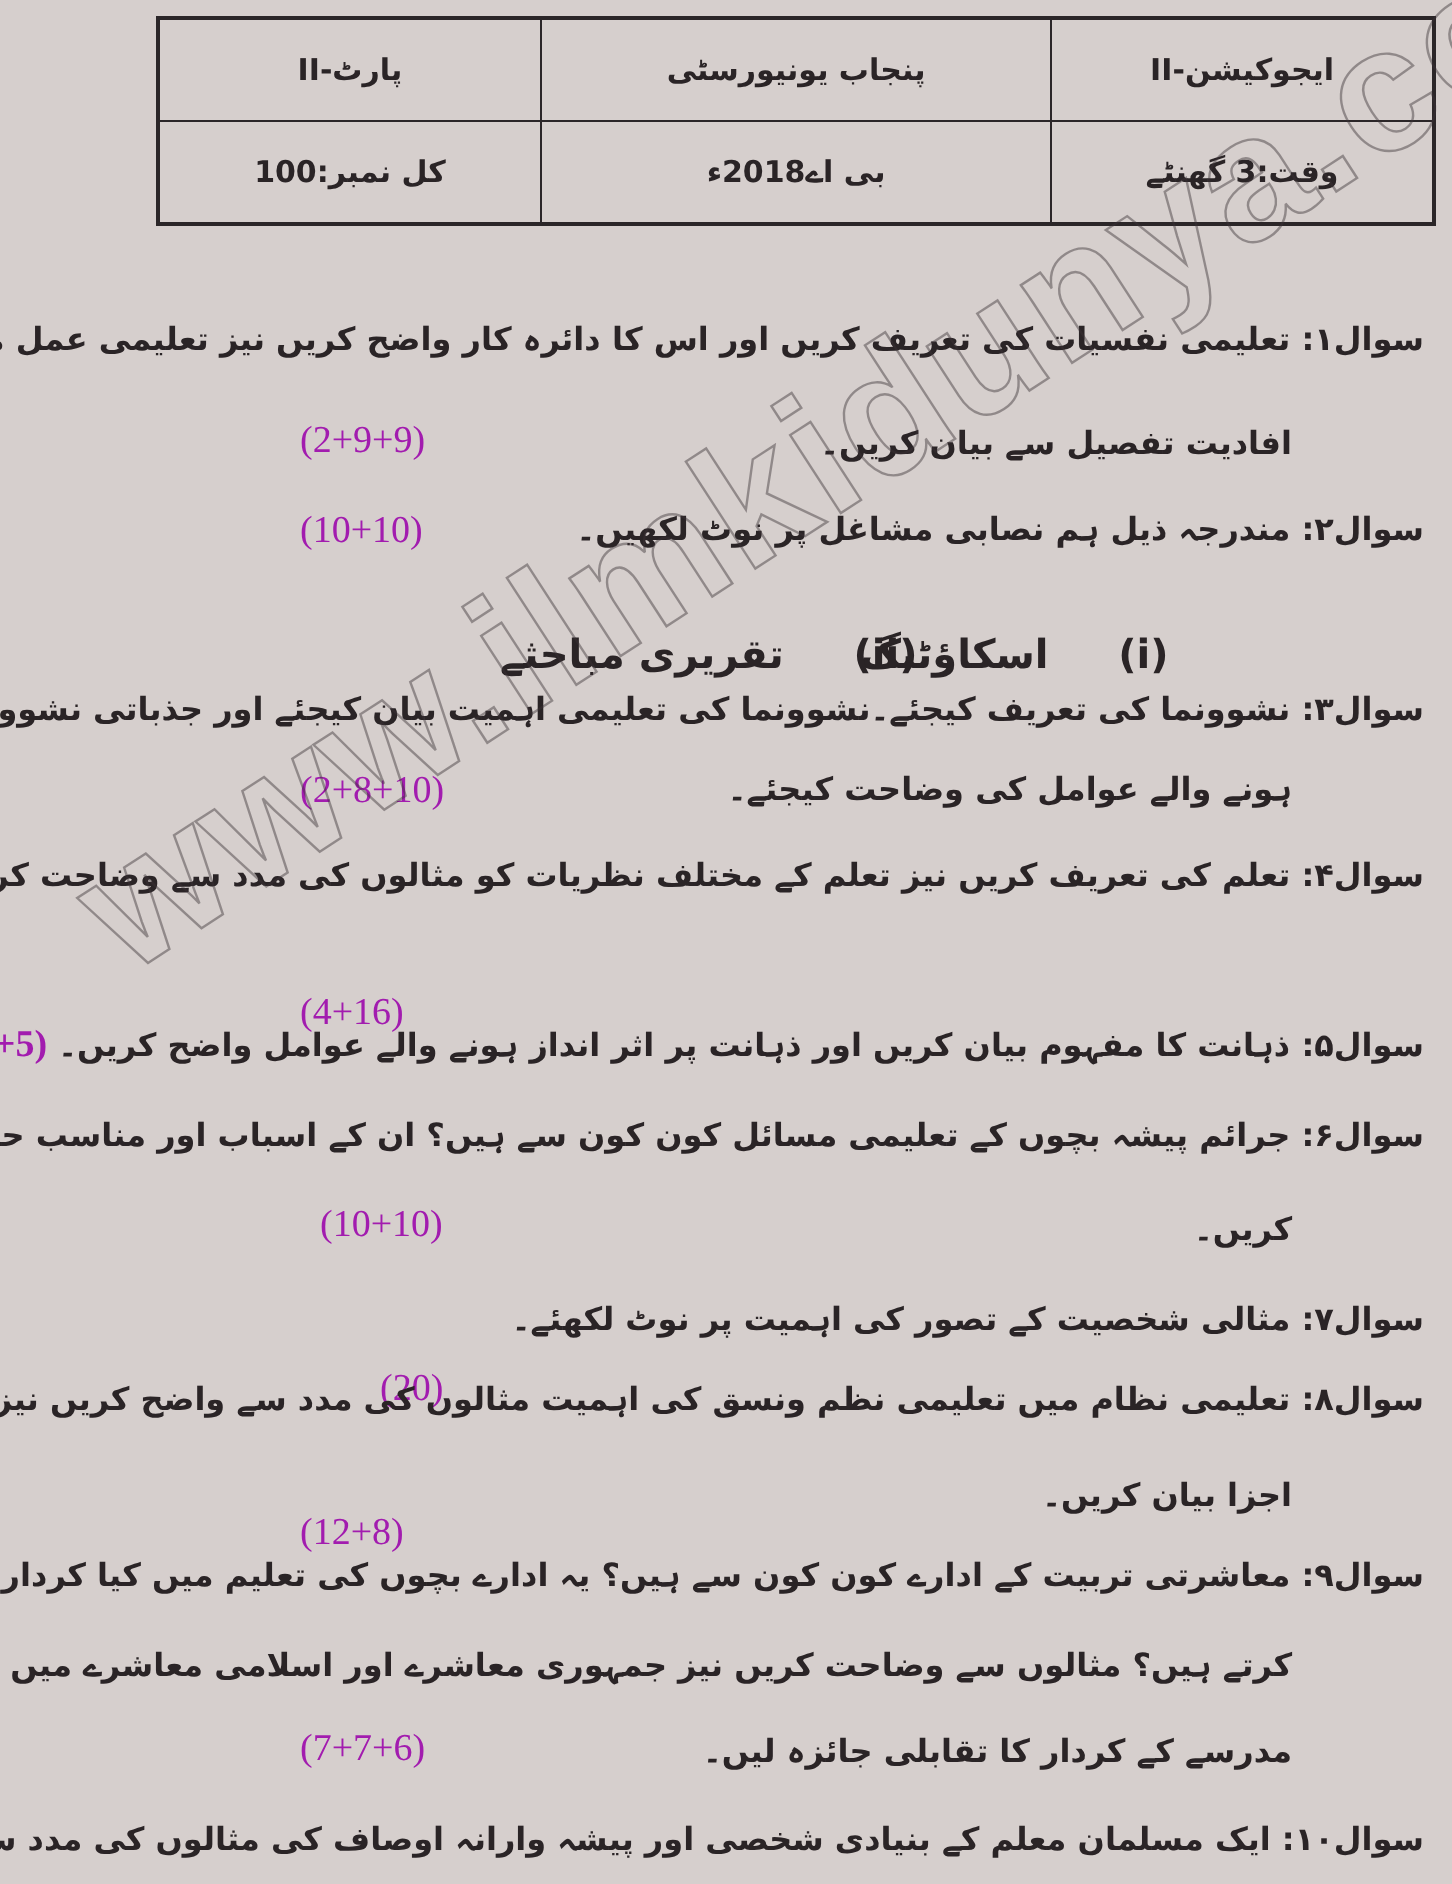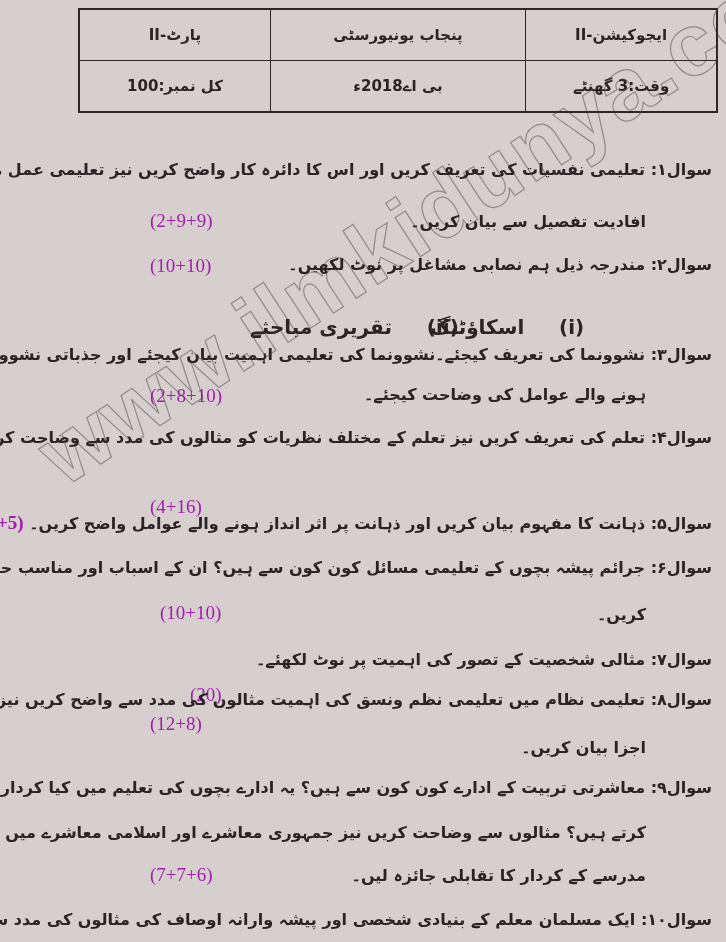--- a/index.html
+++ b/index.html
@@ -113,21 +113,21 @@
     <span class="q-label">سوال۷:</span>
     <span>مثالی شخصیت کے تصور کی اہمیت پر نوٹ لکھئے۔</span>
   </div>
   <div class="marks" style="left:190px; top:684px;text-align:center;">(20)</div>
 
   <div class="line" style="top:690px;">
     <span class="q-label">سوال۸:</span>
     <span>تعلیمی نظام میں تعلیمی نظم ونسق کی اہمیت مثالوں کی مدد سے واضح کریں نیز تعلیمی نظم ونسق کے</span>
   </div>
   <div class="line cont" style="top:738px;">اجزا بیان کریں۔</div>
-  <div class="marks" style="left:150px; top:713px;">(12+8)</div>
+  <div class="marks" style="left:150px; top:756px;">(12+8)</div>
 
   <div class="line" style="top:778px;">
     <span class="q-label">سوال۹:</span>
     <span>معاشرتی تربیت کے ادارے کون کون سے ہیں؟ یہ ادارے بچوں کی تعلیم میں کیا کردار ادا</span>
   </div>
   <div class="line cont" style="top:823px;">کرتے ہیں؟ مثالوں سے وضاحت کریں نیز جمہوری معاشرے اور اسلامی معاشرے میں</div>
   <div class="line cont" style="top:866px;">مدرسے کے کردار کا تقابلی جائزہ لیں۔</div>
   <div class="marks" style="left:150px; top:864px;">(7+7+6)</div>
 
   <div class="line" style="top:910px;">

